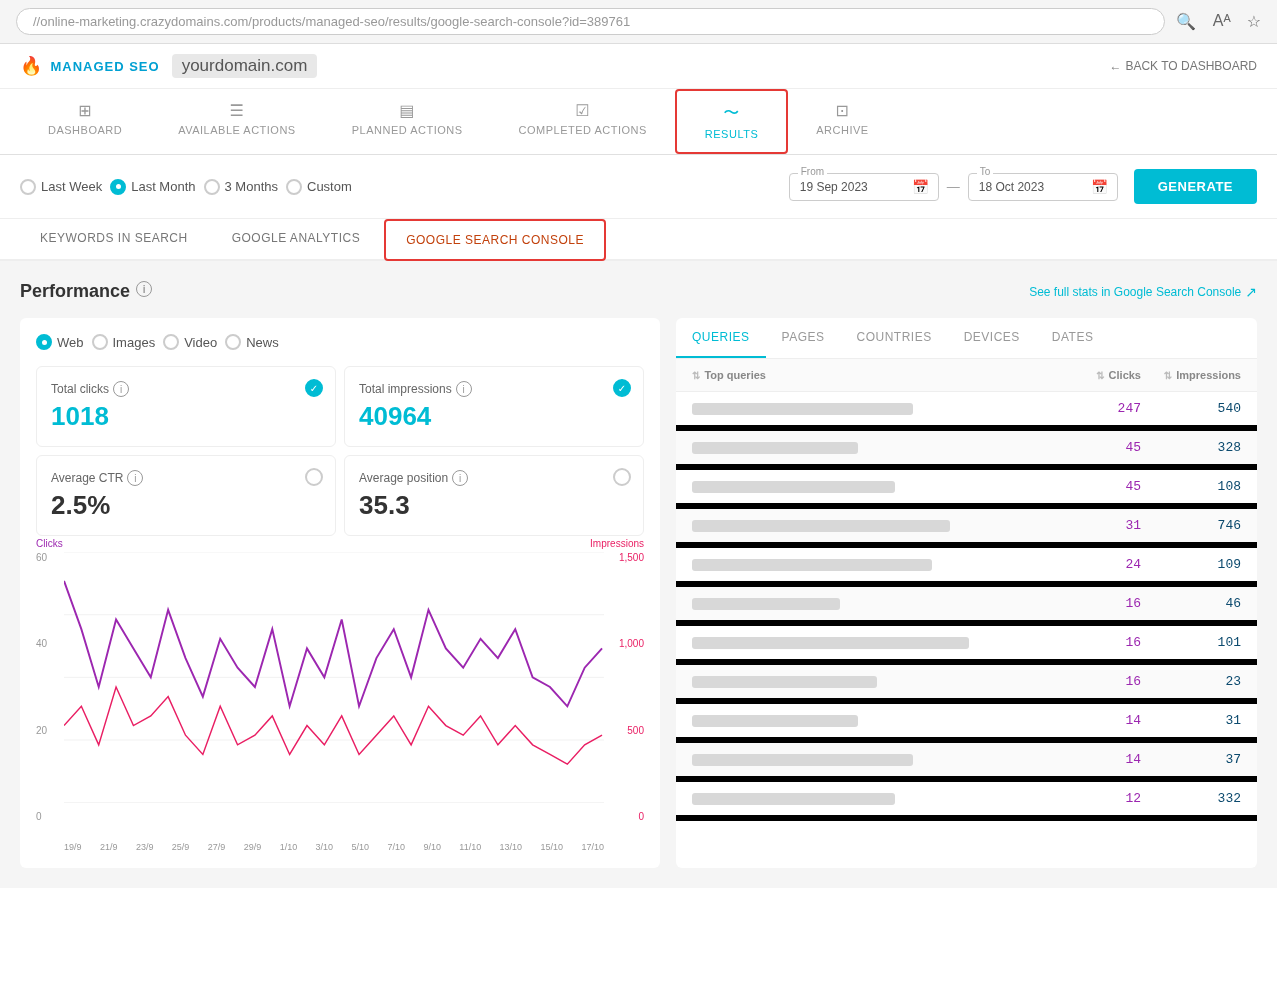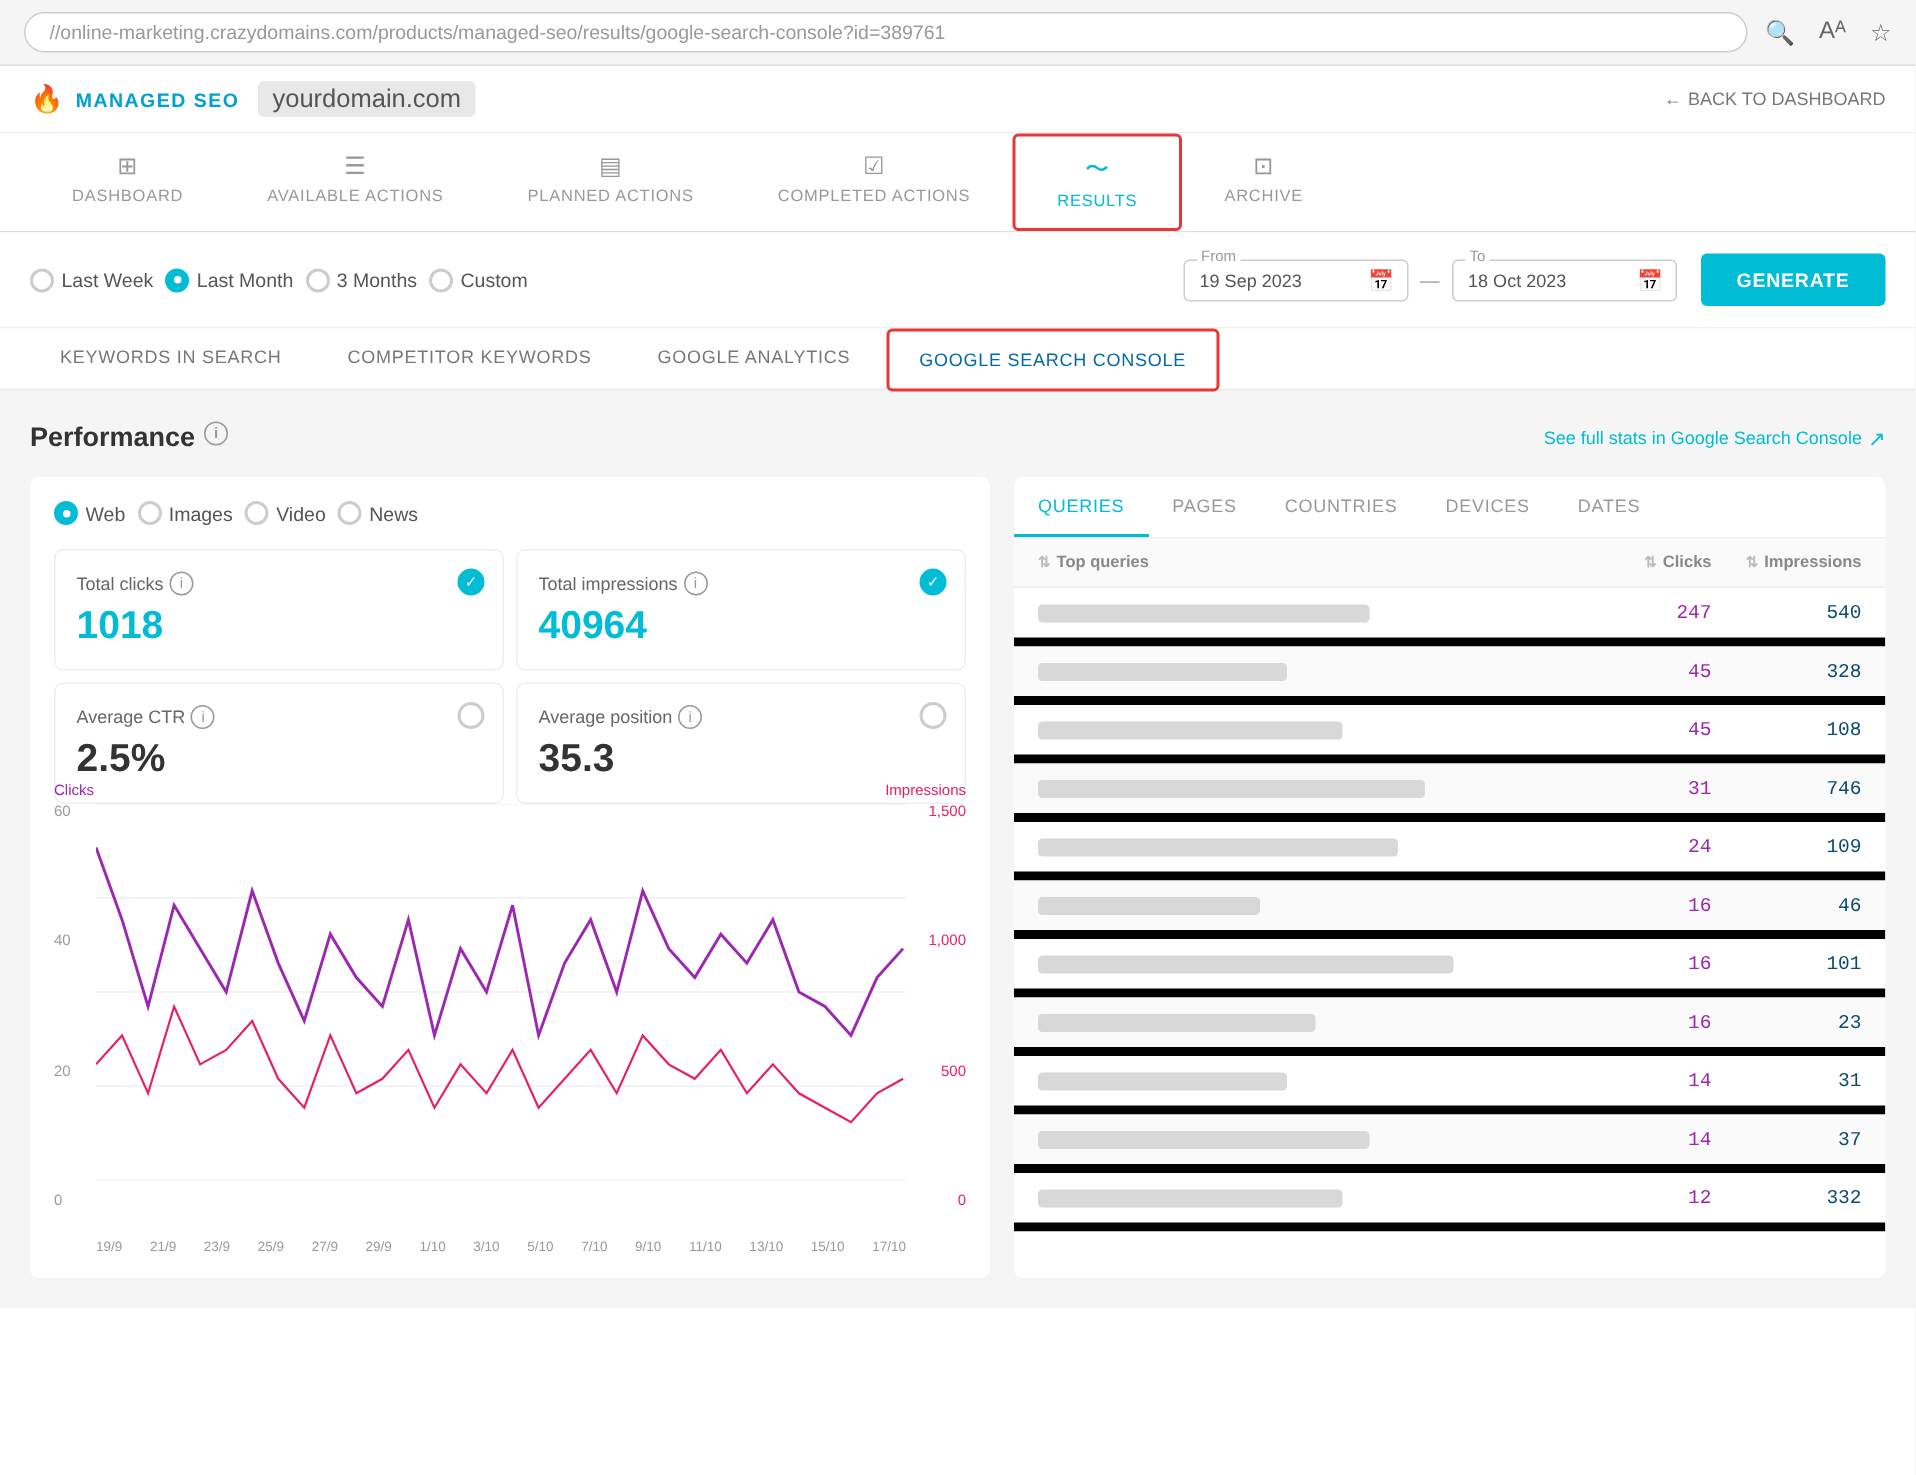--- a/index.html
+++ b/index.html
@@ -131,21 +131,21 @@
       text-transform: uppercase;
       letter-spacing: 0.5px;
       border-bottom: 2px solid transparent;
       margin-bottom: -2px;
     }
     .sub-tab.active {
       color: #00bcd4;
       border-bottom: 2px solid #00bcd4;
     }
     .sub-tab.highlighted {
-      color: #0369a1;
+      color: #c2410c;
       border: 2px solid #e53935;
       border-radius: 4px;
       border-bottom: 2px solid #e53935;
     }
 
     
     .main-content { background: #f5f5f5; padding: 20px; }
 
     .performance-header {
       display: flex;
@@ -167,21 +167,21 @@
     .view-toggle { display: flex; gap: 8px; margin-bottom: 16px; align-items: center; }
     .view-option { display: flex; align-items: center; gap: 5px; cursor: pointer; font-size: 13px; color: #555; }
     .view-radio {
       width: 16px; height: 16px; border-radius: 50%;
       border: 2px solid #ccc;
       display: flex; align-items: center; justify-content: center;
     }
     .view-radio.active { border-color: #00bcd4; background: #00bcd4; }
     .view-radio.active::after { content: ''; width: 5px; height: 5px; background: white; border-radius: 50%; }
 
-    .stats-grid { display: grid; grid-template-columns: 1fr 1fr; gap: 8px; margin-bottom: 0; }
+    .stats-grid { display: grid; grid-template-columns: 1fr 1fr; gap: 8px; margin-bottom: 16px; }
     .stat-card {
       border: 1px solid #eee;
       border-radius: 6px;
       padding: 14px;
       position: relative;
     }
     .stat-label { font-size: 12px; color: #666; margin-bottom: 4px; display: flex; align-items: center; gap: 4px; }
     .stat-value { font-size: 26px; font-weight: bold; color: #00bcd4; }
     .stat-value.dark { color: #333; }
     .stat-toggle {
@@ -319,21 +319,20 @@
         <label>To</label>
         <span>18 Oct 2023</span>
         <span class="date-field-icon">📅</span>
       </div>
       <button class="generate-btn">GENERATE</button>
     </div>
   </div>
 
   <div class="sub-tabs">
     <div class="sub-tab">KEYWORDS IN SEARCH</div>
-    <div class="sub-tab">COMPETITOR KEYWORDS</div>
     <div class="sub-tab">GOOGLE ANALYTICS</div>
     <div class="sub-tab active highlighted">GOOGLE SEARCH CONSOLE</div>
   </div>
 
   <div class="main-content">
 
     <div class="performance-header">
       <div class="performance-title">
         <span>Performance</span>
         <div class="info-icon">i</div>

